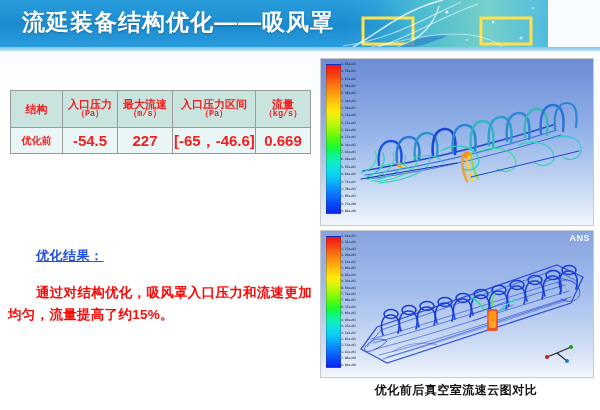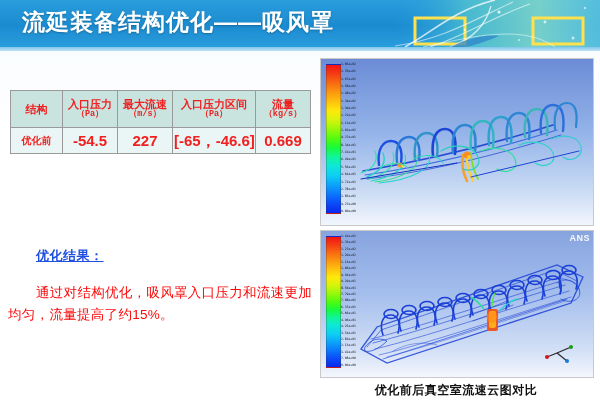--- a/index.html
+++ b/index.html
@@ -8,21 +8,21 @@
     font-family:"Liberation Sans","DejaVu Sans",sans-serif;
     background:#ffffff;
   }
   .slide{
     position:relative;width:600px;height:410px;
     background:linear-gradient(180deg,#f7fbfd 0%,#ffffff 35%,#ffffff 100%);
   }
 
   
   .header{
-    position:absolute;left:0;top:0;width:600px;height:47px;
+    position:absolute;left:0;top:0;width:548px;height:47px;
     background:linear-gradient(180deg,#2a9ddd 0%,#1a8bd0 55%,#2a9ddd 100%);
     overflow:hidden;
   }
   .header-deco{
     position:absolute;right:0;top:0;width:205px;height:47px;overflow:hidden;
   }
   .header-underline{
     position:absolute;left:0;top:47px;width:600px;height:4px;
     background:linear-gradient(180deg,#7fc6ea 0%,#bfe2f5 100%);
   }
@@ -54,21 +54,21 @@
   table.data td.rowhead{font-size:10px;}
   col.c1{width:52px}col.c2{width:55px}col.c3{width:55px}col.c4{width:83px}col.c5{width:55px}
 
   
   .result-label{
     position:absolute;left:36px;top:247px;
     font-size:13px;font-weight:bold;color:#1f4fe0;letter-spacing:.5px;text-decoration:underline;
   }
   .result-body{
     position:absolute;left:8px;top:282px;width:306px;
-    font-size:13.5px;font-weight:normal;color:#fb0808;
+    font-size:13.5px;font-weight:bold;color:#fb0808;
     line-height:1.65;text-indent:28px;letter-spacing:.3px;
   }
 
   
   .fig{
     position:absolute;overflow:hidden;
     border:1px solid #c9c9c9;
     background:linear-gradient(180deg,#6f8fd8 0%,#8fb0e6 42%,#c9daf3 78%,#eef3fb 100%);
   }
   .fig-top{left:320px;top:58px;width:272px;height:166px;}

